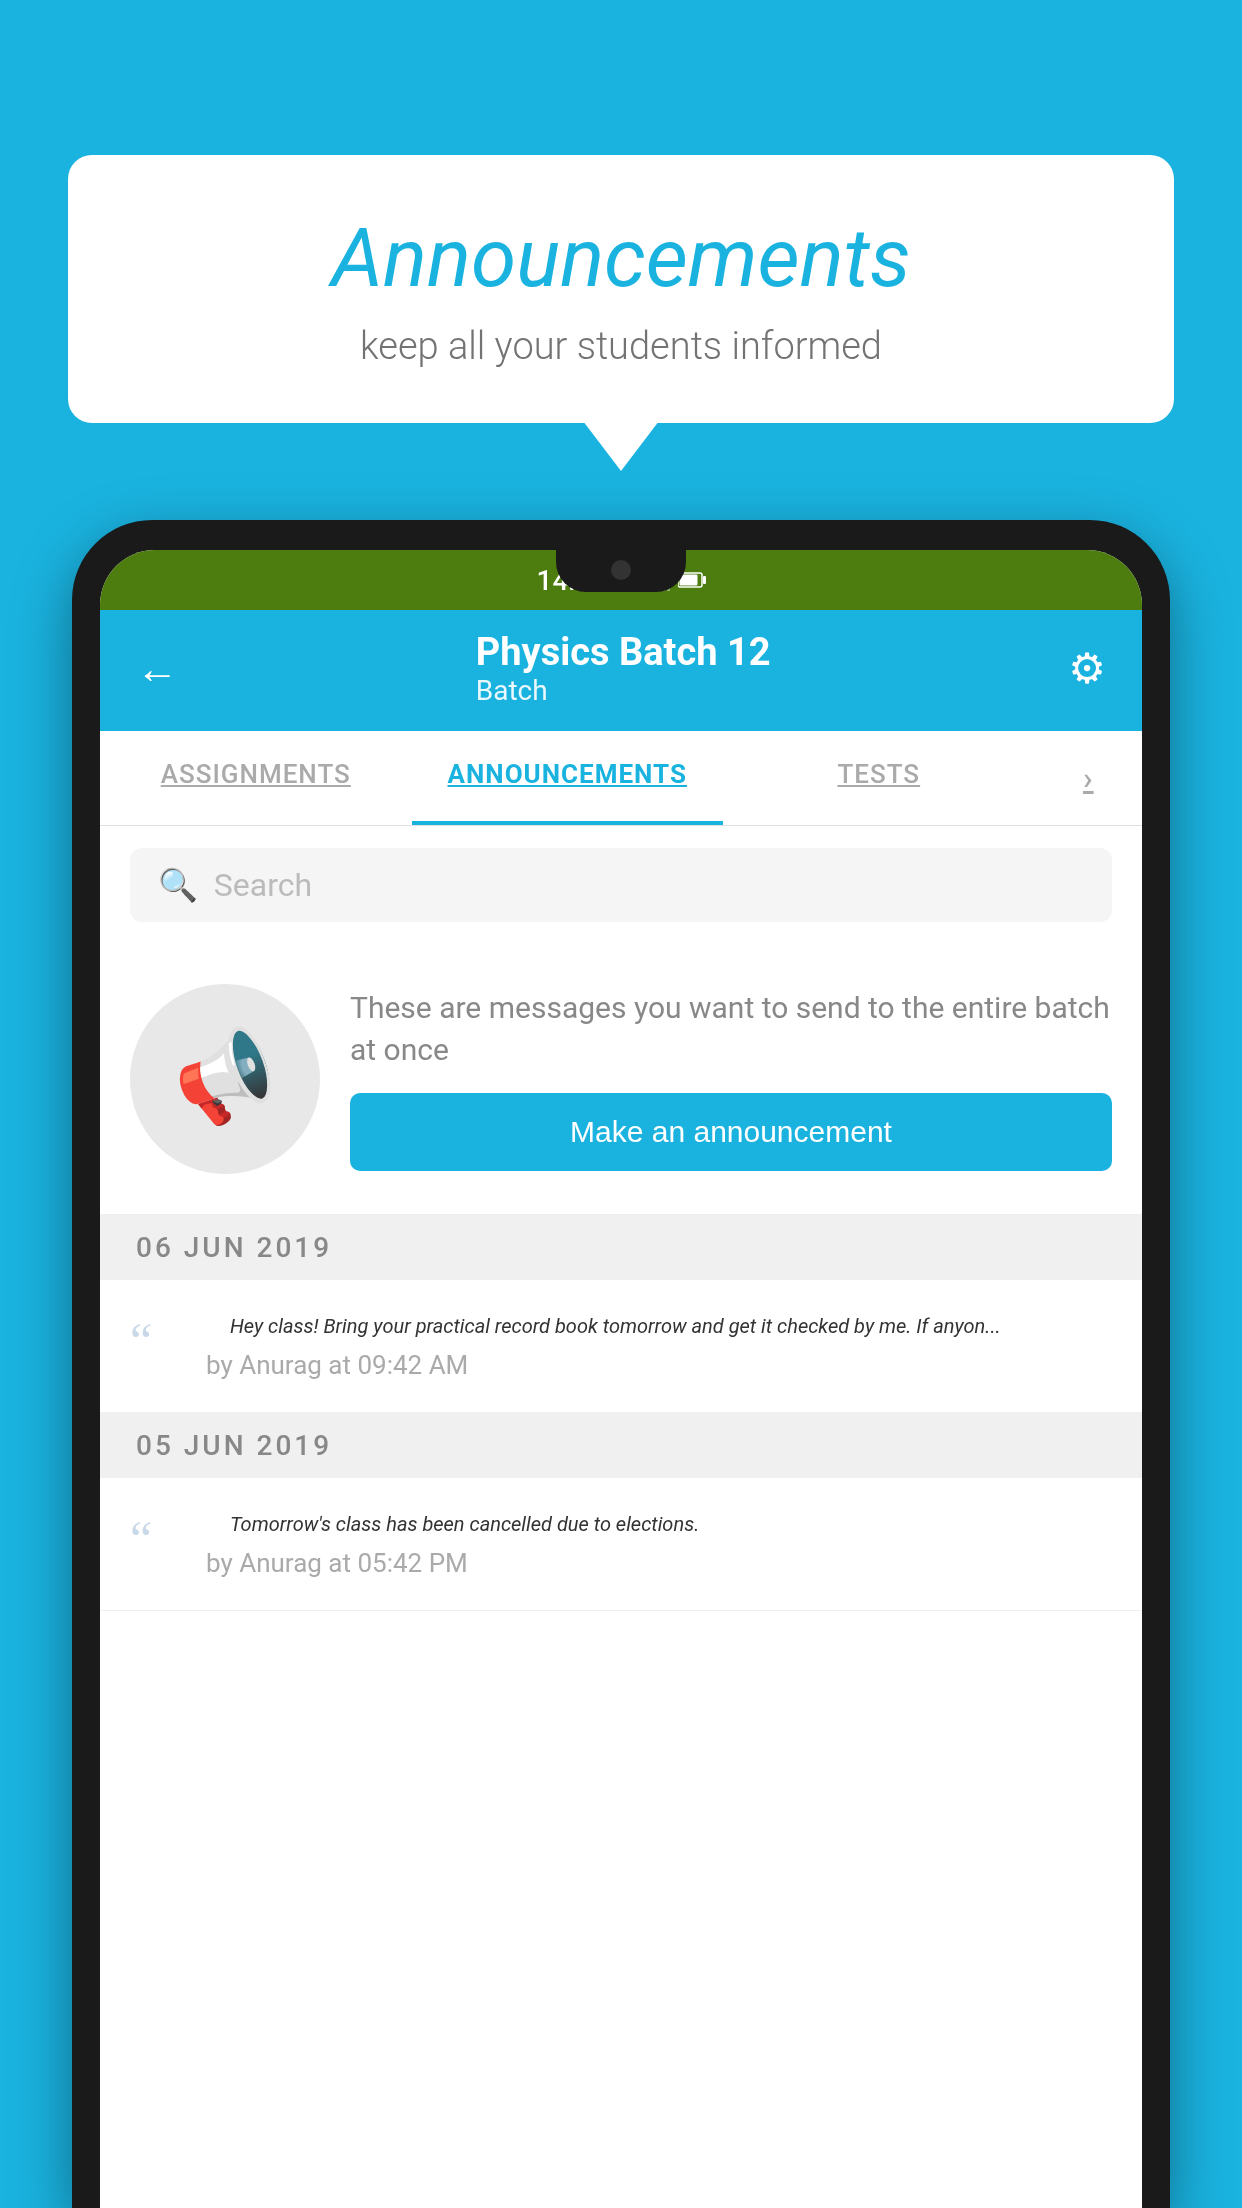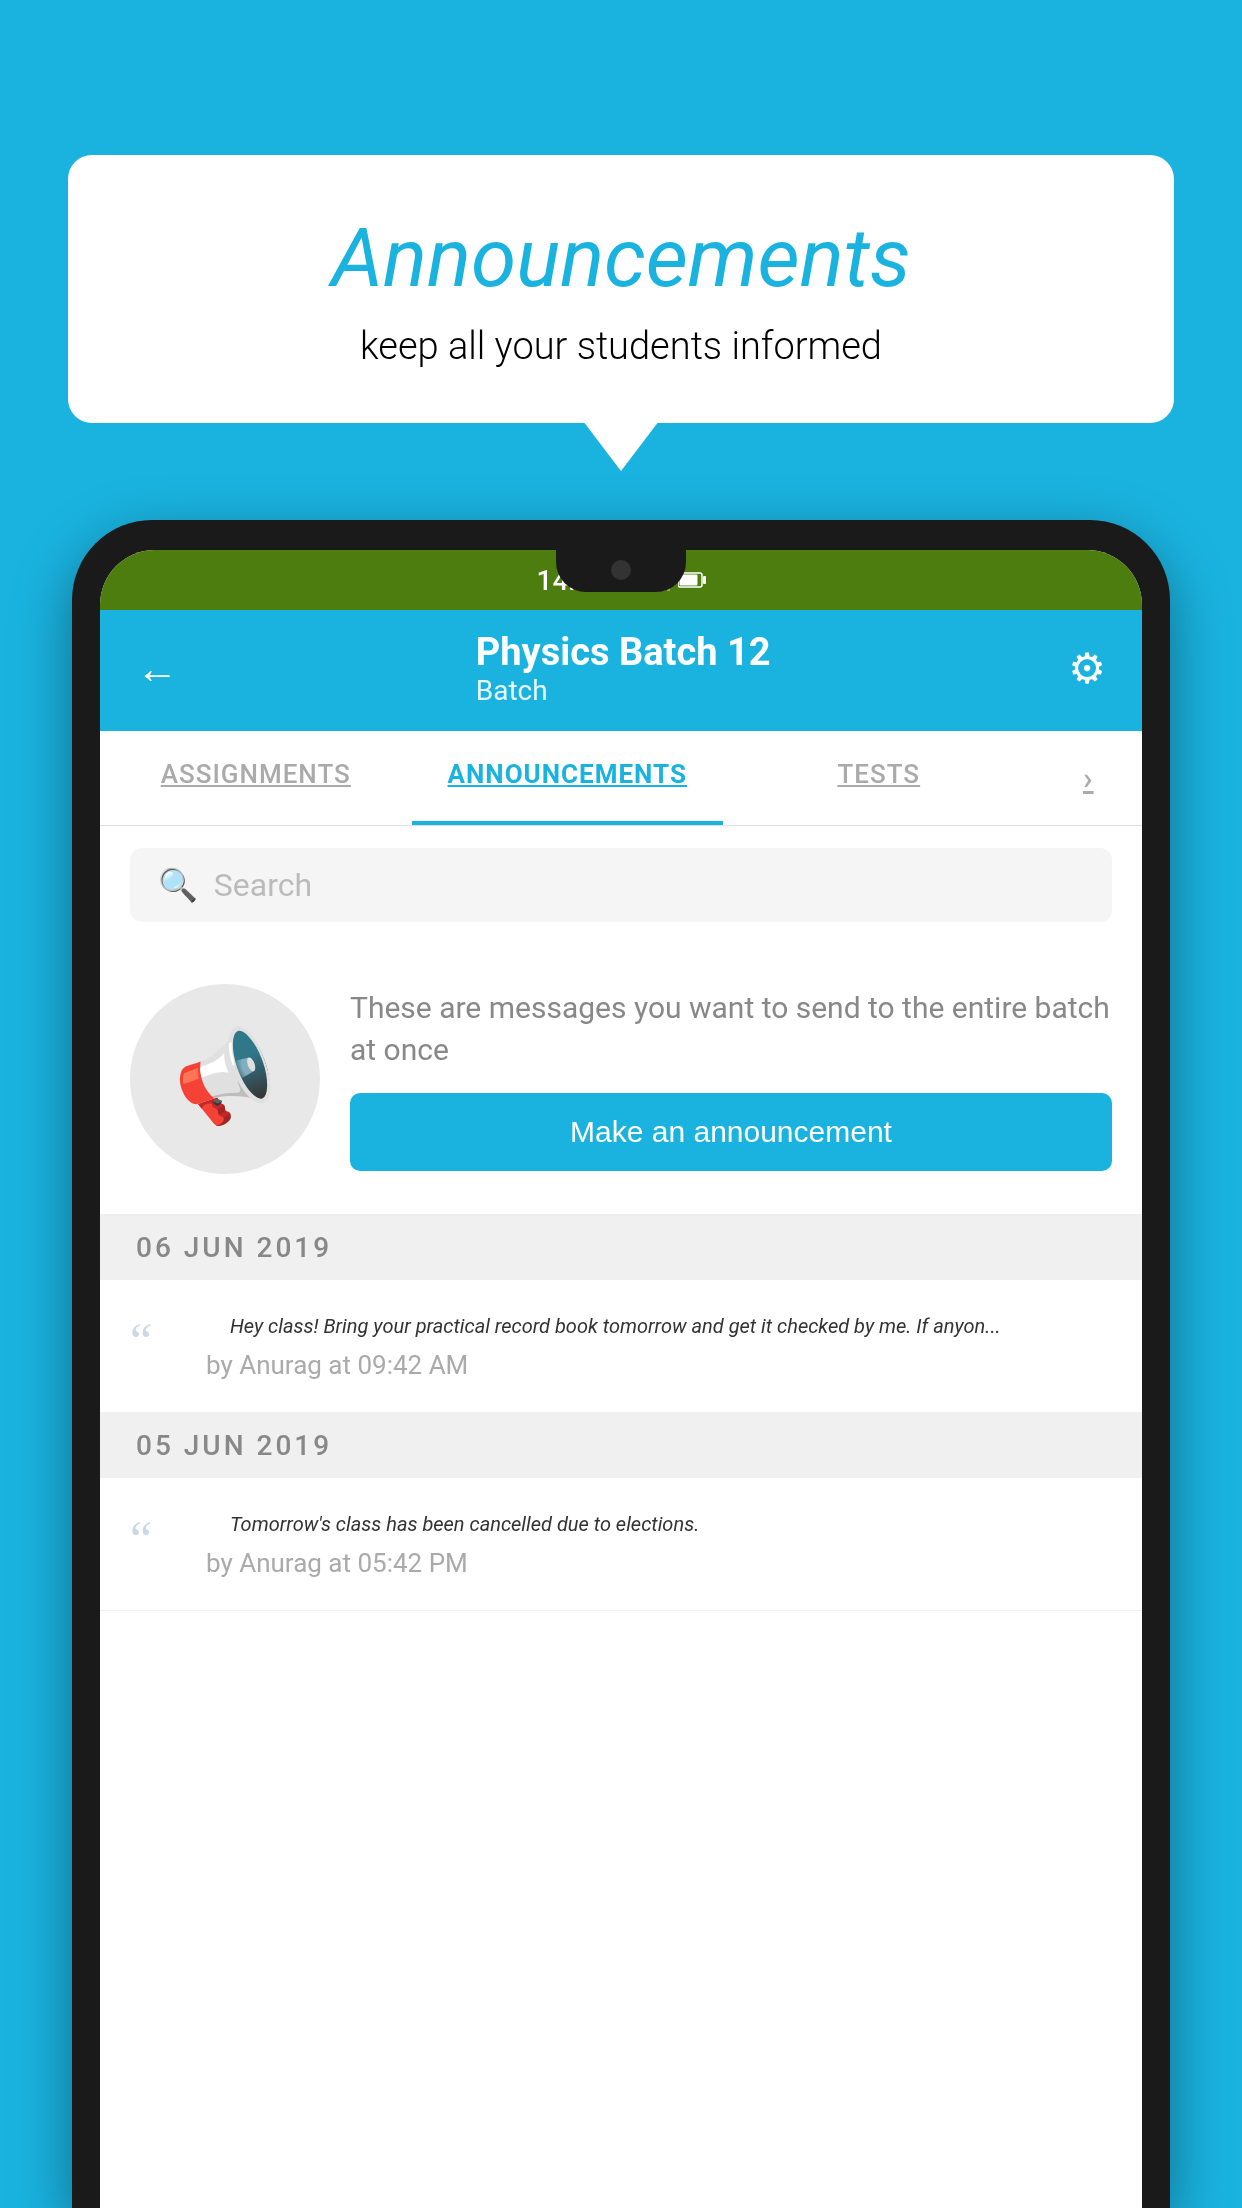--- a/index.html
+++ b/index.html
@@ -40,21 +40,21 @@
     }
     .speech-bubble-title {
       font-size: 82px;
       color: #1ab3e0;
       font-weight: 400;
       font-style: italic;
       margin-bottom: 18px;
     }
     .speech-bubble-subtitle {
       font-size: 38px;
-      color: #000000;
+      color: #737373;
       font-weight: 300;
     }
 
     
     .phone-frame {
       position: absolute;
       top: 520px;
       left: 72px;
       right: 72px;
       bottom: 0px;

